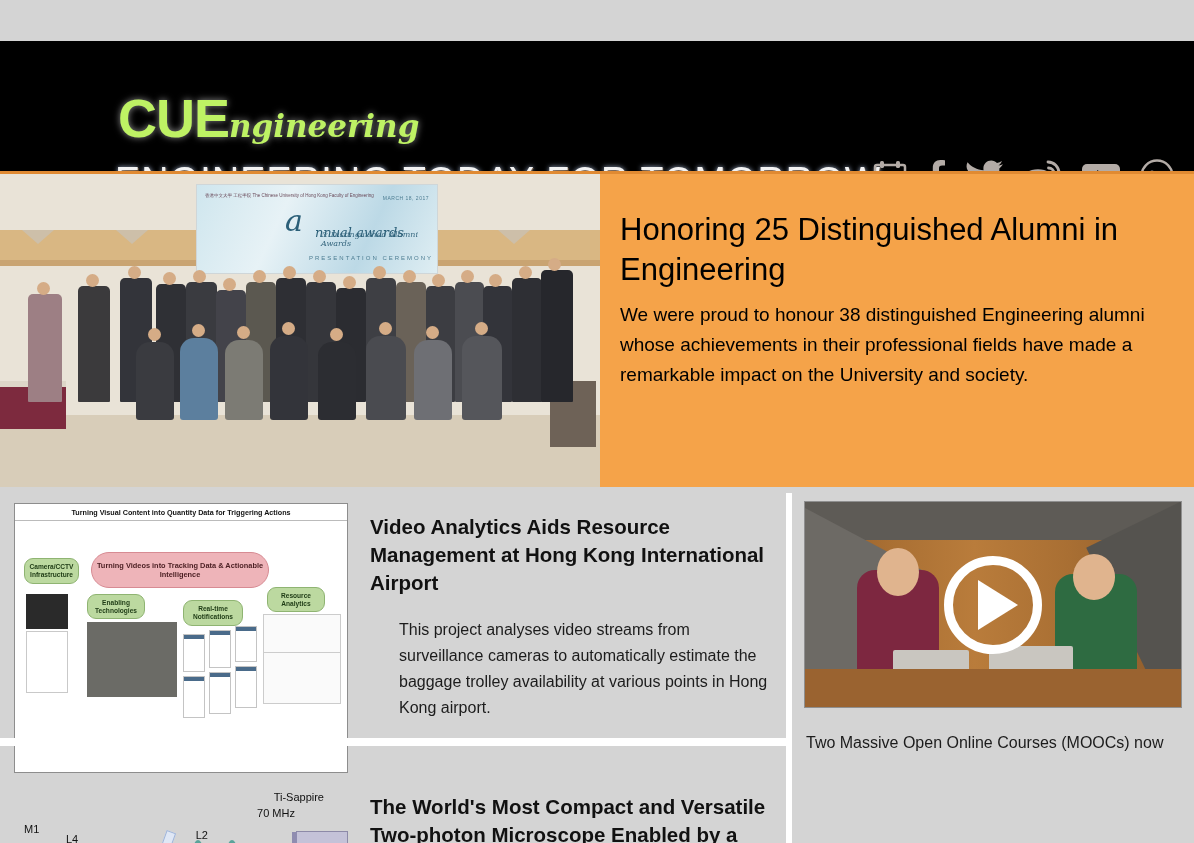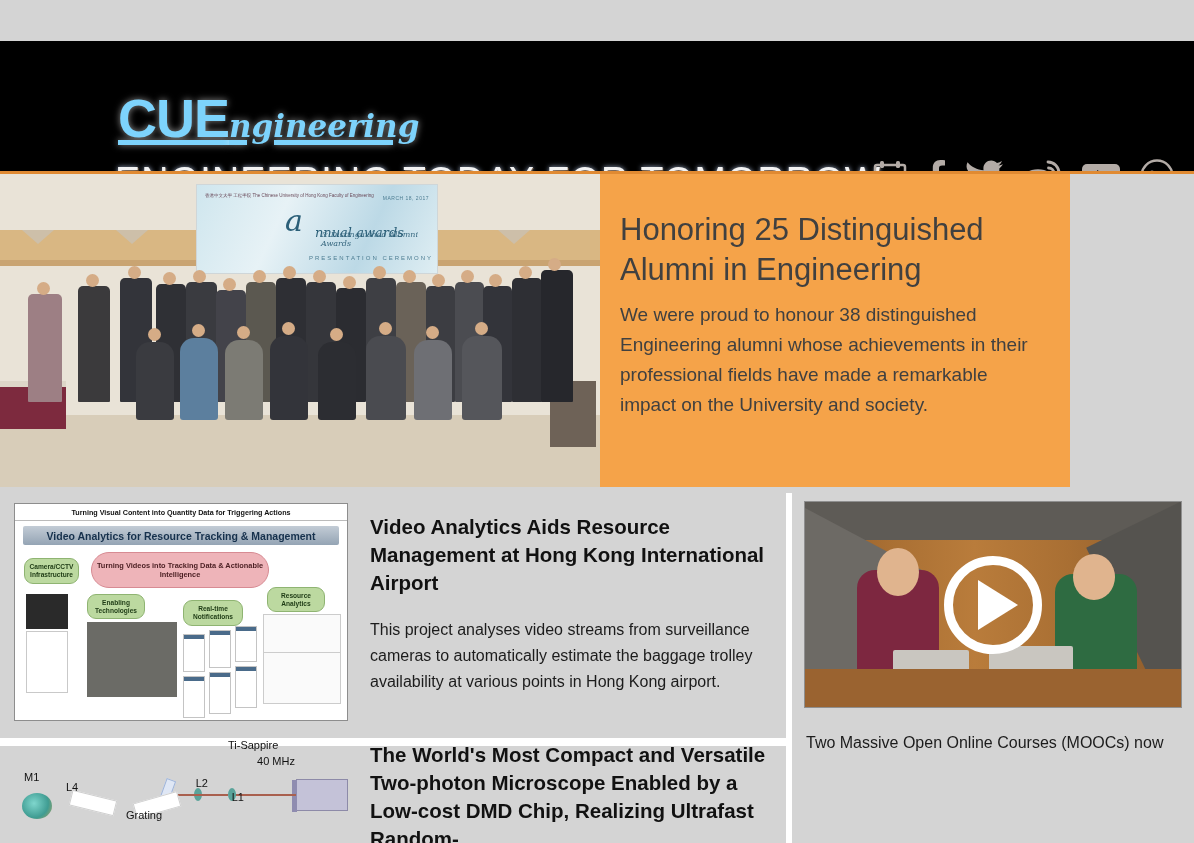--- a/index.html
+++ b/index.html
@@ -43,22 +43,22 @@
     position: absolute; left: 40px; top: 44px; width: 34px; text-align: center;
     font-size: 8px; color: #fff; font-weight: bold; line-height: 9px;
   }
   .logo-foot {
     position: absolute; bottom: 4px; left: 0; width: 100%; text-align: center;
     font-size: 7.5px; font-weight: bold; color: #e8a33a; letter-spacing: -0.2px;
     white-space: nowrap;
   }
   .brand-cue {
     position: absolute; left: 118px; top: 50px;
-    font-size: 54px; font-weight: bold; color: #7dd3fc; letter-spacing: -1px;
-    line-height: 54px; text-shadow: 0 0 7px rgba(255,255,255,.55); text-decoration: underline;
+    font-size: 54px; font-weight: bold; color: #bef264; letter-spacing: -1px;
+    line-height: 54px; text-shadow: 0 0 7px rgba(255,255,255,.55);
   }
   .brand-eng-script {
     font-family: "DejaVu Serif", serif; font-style: italic; font-weight: bold;
     font-size: 31px; letter-spacing: 0px;
   }
   .tagline {
     position: absolute; left: 115px; top: 118px;
     font-size: 39px; color: #f2f2f2; letter-spacing: 1.4px;
     transform: scaleX(0.96); transform-origin: left center;
     text-shadow: 0 0 5px rgba(200,220,255,.85), 1px 1px 0 rgba(255,160,60,.35);
@@ -69,21 +69,21 @@
   }
   .social svg { display: block; }
 
   
   .hero { position: absolute; left: 0; top: 174px; width: 1194px; height: 313px; display: flex; }
   .hero-photo {
     position: relative; width: 600px; height: 313px; overflow: hidden;
     background: linear-gradient(#efe7db 0%, #e4d9c6 48%, #cbb79c 100%);
   }
   .hero-text {
-    width: 470px; height: 313px; background: #f5a349; padding: 36px 28px 0 20px; color: #404040;
+    width: 594px; height: 313px; background: #f5a349; padding: 36px 28px 0 20px; color: #000000;
   }
   .hero-title { font-size: 31px; line-height: 40px; font-weight: normal; }
   .hero-body { margin-top: 10px; font-size: 19px; line-height: 30px; }
 
   
   .stage-wall { position:absolute; inset:0; background:#e9e3d7; }
   .stage-band { position:absolute; left:0; top:56px; width:100%; height:30px; background:#d9b783; }
   .stage-band2 { position:absolute; left:0; top:86px; width:100%; height:6px; background:#c9a472; }
   .screen {
     position:absolute; left:196px; top:10px; width:242px; height:90px;
@@ -107,25 +107,25 @@
   
   .content { position: absolute; left: 0; top: 493px; width: 1194px; height: 350px; }
   .col-left { position: absolute; left: 0; top: 0; width: 786px; height: 350px; }
   .divider-v { position: absolute; left: 786px; top: 0; width: 6px; height: 350px; background: #fff; }
   .col-right { position: absolute; left: 792px; top: 0; width: 402px; height: 350px; }
 
   .article { position: relative; display: flex; padding: 10px 14px 0 14px; }
   .art-thumb { width: 334px; flex: 0 0 334px; }
   .art-text { flex: 1; padding-left: 22px; padding-top: 10px; }
   .art-title { font-size: 20.5px; font-weight: bold; line-height: 28px; color: #111; }
-  .art-body { margin-top: 20px; font-size: 16px; line-height: 26px; color: #1c1c1c; }
+  .art-body { margin-top: 20px; font-size: 16px; line-height: 26px; color: #1c1c1c; margin-left: 29px; }
   .divider-h { position: absolute; left: 0; top: 245px; width: 786px; height: 8px; background: #fff; }
 
   
-  .va { position: relative; width: 334px; height: 218px; background: #fff; border: 1px solid #8d8d8d; }
+  .va { position: relative; width: 334px; height: 270px; background: #fff; border: 1px solid #8d8d8d; }
   .va-top { text-align: center; font-size: 7.2px; font-weight: bold; color: #111; padding: 4px 0 3px; border-bottom: 1px solid #bbb; }
   .va-banner {
     margin: 5px 8px 0 8px; height: 19px; border-radius: 2px;
     background: linear-gradient(#c3ccd6, #94a4b4);
     display: flex; align-items: center; justify-content: center;
     font-size: 10.5px; font-weight: bold; color: #16314d;
   }
   .pill {
     position: absolute; border-radius: 9px; text-align: center;
     font-size: 6.6px; font-weight: bold; line-height: 8px; color: #1d3a14;
@@ -331,21 +331,20 @@
   </div>
 
   <div class="content">
 
     <div class="col-left">
 
       <div class="article">
         <div class="art-thumb">
           <div class="va">
             <div class="va-top">Turning Visual Content into Quantity Data for Triggering Actions</div>
-            <div class="va-banner">Video Analytics for Resource Tracking &amp; Management</div>
             <div class="pill" style="left:9px;  top:54px; width:55px; height:26px;">Camera/CCTV Infrastructure</div>
             <div class="pill-red" style="left:76px; top:48px; width:178px; height:36px;">Turning Videos into Tracking Data &amp; Actionable Intelligence</div>
             <div class="pill" style="left:72px; top:90px; width:58px; height:25px;">Enabling Technologies</div>
             <div class="pill" style="left:168px;top:96px; width:60px; height:26px;">Real-time Notifications</div>
             <div class="pill" style="left:252px;top:83px; width:58px; height:25px;">Resource Analytics</div>
             <div class="va-img" style="left:11px; top:90px; width:42px; height:35px; background:#2a2a2a;"></div>
             <div class="va-cctv" style="left:11px; top:127px; width:42px; height:62px;"></div>
             <div class="va-img" style="left:72px; top:118px; width:90px; height:75px; background:#6b6b66;"></div>
             <div class="va-phone" style="left:168px; top:130px; width:22px; height:38px;"></div>
             <div class="va-phone" style="left:194px; top:126px; width:22px; height:38px;"></div>
@@ -362,22 +361,22 @@
           <div class="art-body">This project analyses video streams from surveillance cameras to automatically estimate the baggage trolley availability at various points in Hong Kong airport.</div>
         </div>
       </div>
 
       <div class="divider-h"></div>
 
       <div class="article" style="padding-top:14px;">
         <div class="art-thumb">
           <div class="micro">
             <div class="laser-box"></div>
-            <div class="mlabel" style="right:24px; top:4px;  width:96px; text-align:left;">Ti-Sappire</div>
-            <div class="mlabel" style="right:30px; top:20px; width:84px; text-align:center;">40 MHz</div>
+            <div class="mlabel" style="right:24px; top:4px;  width:96px; text-align:right;">Ti-Sappire</div>
+            <div class="mlabel" style="right:30px; top:20px; width:84px; text-align:center;">70 MHz</div>
             <div class="beam" style="right:52px; top:59px; width:62px;"></div>
             <div class="lens" style="right:112px; top:53px;"></div>
             <div class="mlabel" style="right:104px; top:56px;">L1</div>
             <div class="lens" style="right:146px; top:53px;"></div>
             <div class="mlabel" style="right:140px; top:42px;">L2</div>
             <div class="beam" style="right:120px; top:59px; width:50px;"></div>
             <div class="mirror" style="right:176px; top:44px;"></div>
             <div class="grating-plate" style="left:120px; top:62px;"></div>
             <div class="mlabel" style="left:112px; top:74px;">Grating</div>
             <div class="grating-plate" style="left:56px; top:60px; transform:rotate(14deg);"></div>

